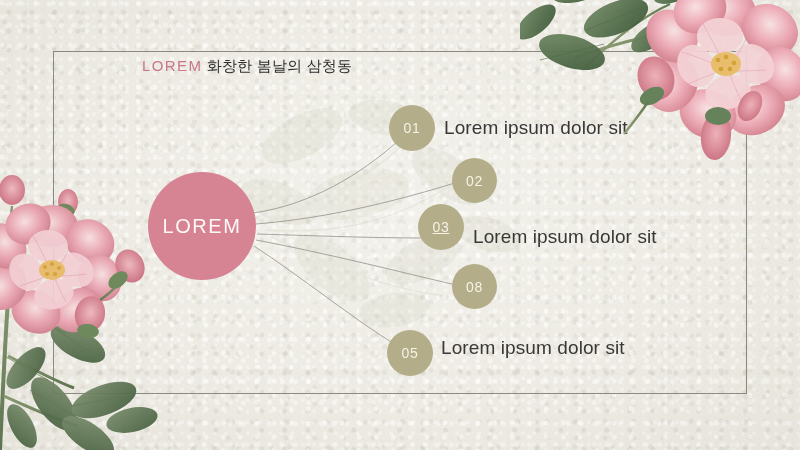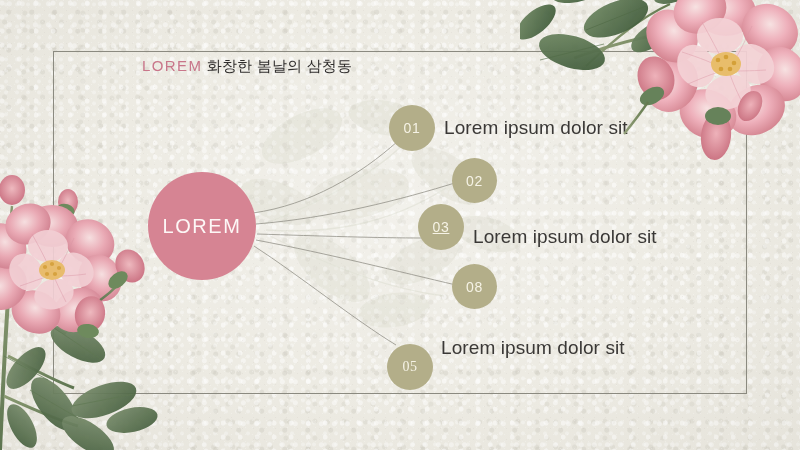--- a/index.html
+++ b/index.html
@@ -114,21 +114,21 @@
 
   
   .n1 .bubble{ left:389px; top:105px; width:46px; height:46px; }
   .n1 .node-label{ left:444px; top:117px; }
   .n2 .bubble{ left:452px; top:158px; width:45px; height:45px; }
   .n2 .node-label{ left:507px; top:170px; }
   .n3 .bubble{ left:418px; top:204px; width:46px; height:46px;text-decoration:underline; }
   .n3 .node-label{ left:473px; top:226px; }
   .n4 .bubble{ left:452px; top:264px; width:45px; height:45px; }
   .n4 .node-label{ left:507px; top:276px; }
-  .n5 .bubble{ left:387px; top:344px; width:46px; height:46px;font-family:Liberation Serif, serif; }
+  .n5 .bubble{ left:387px; top:330px; width:46px; height:46px; }
   .n5 .node-label{ left:441px; top:337px; }
 
   
   .floral{ position:absolute; pointer-events:none; }
   .floral-left{ left:-18px; top:168px; width:180px; height:282px; }
   .floral-topright{ left:520px; top:-26px; width:286px; height:192px; }
 </style>
 </head>
 <body>
 

